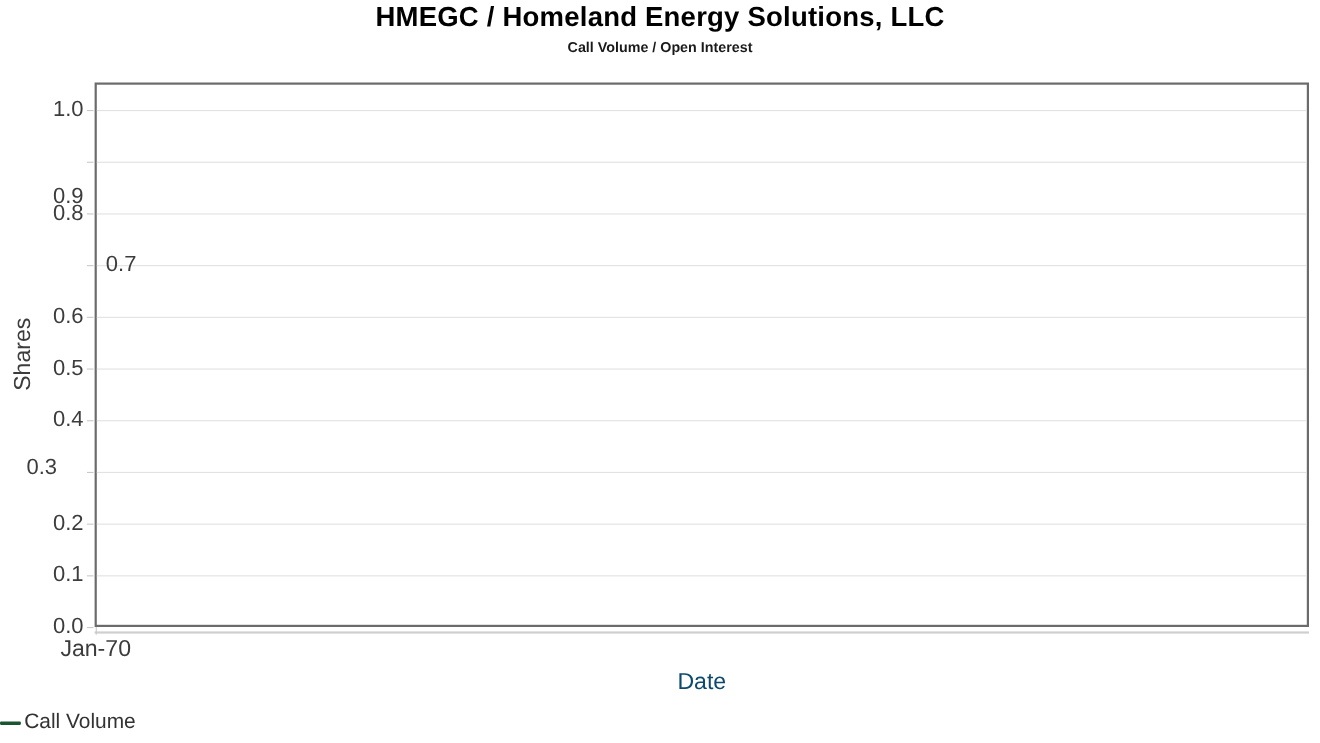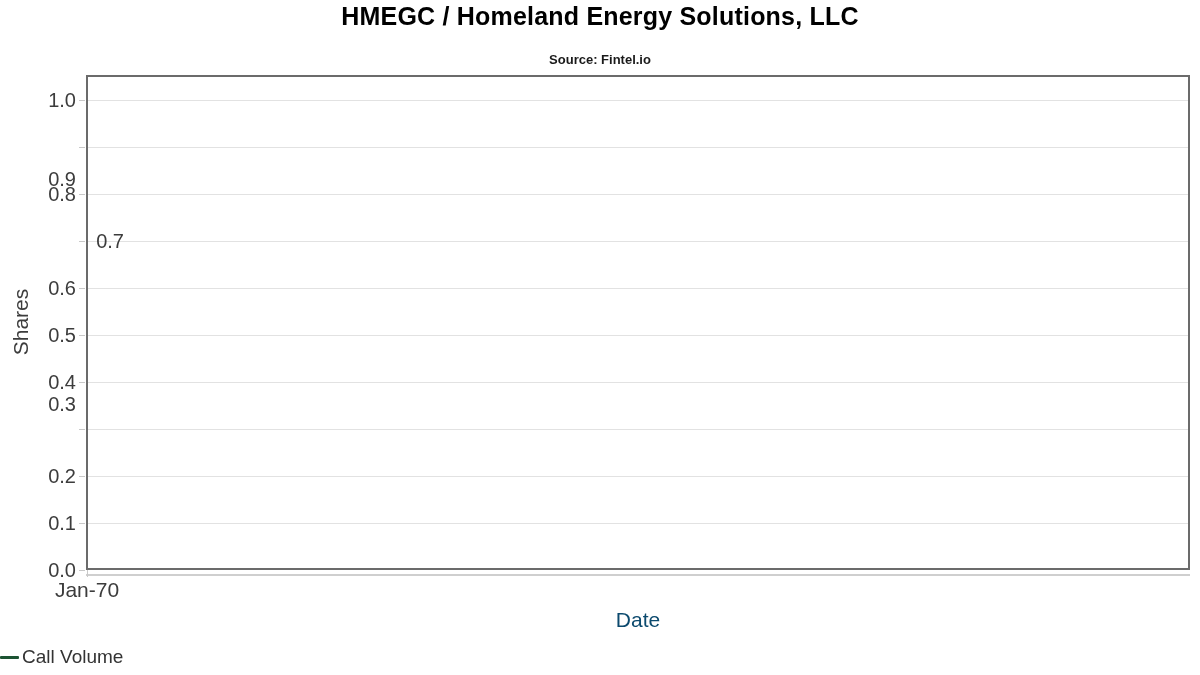--- a/index.html
+++ b/index.html
@@ -125,21 +125,21 @@
   .legend-label {
     font-size: 19px;
     color: #333333;
   }
 </style>
 </head>
 <body>
 
 <div class="canvas">
   <div class="title">HMEGC / Homeland Energy Solutions, LLC</div>
-  <div class="source">Source: Fintel.io</div>
+  <div class="subtitle">Call Volume / Open Interest</div>
 
   <div class="plot" id="plot">
       <div class="gridline" style="top: 23px;"></div>
       <div class="gridline" style="top: 70px;"></div>
       <div class="gridline" style="top: 117px;"></div>
       <div class="gridline" style="top: 164px;"></div>
       <div class="gridline" style="top: 211px;"></div>
       <div class="gridline" style="top: 258px;"></div>
       <div class="gridline" style="top: 305px;"></div>
       <div class="gridline" style="top: 352px;"></div>
@@ -156,21 +156,21 @@
       <div class="ytick-label" style="top: 194px;">0.8</div>
       <div class="ytick-mark" style="left: 79px; top: 241px;"></div>
       <div class="ytick-label" style="top: 241px; margin-left: 48px;">0.7</div>
       <div class="ytick-mark" style="left: 79px; top: 288px;"></div>
       <div class="ytick-label" style="top: 288px;">0.6</div>
       <div class="ytick-mark" style="left: 79px; top: 335px;"></div>
       <div class="ytick-label" style="top: 335px;">0.5</div>
       <div class="ytick-mark" style="left: 79px; top: 382px;"></div>
       <div class="ytick-label" style="top: 382px;">0.4</div>
       <div class="ytick-mark" style="left: 79px; top: 429px;"></div>
-      <div class="ytick-label" style="top: 404px;">0.3</div>
+      <div class="ytick-label" style="top: 425px; text-align: center;">0.3</div>
       <div class="ytick-mark" style="left: 79px; top: 476px;"></div>
       <div class="ytick-label" style="top: 476px;">0.2</div>
       <div class="ytick-mark" style="left: 79px; top: 523px;"></div>
       <div class="ytick-label" style="top: 523px;">0.1</div>
       <div class="ytick-mark" style="left: 79px; top: 570px;"></div>
       <div class="ytick-label" style="top: 570px;">0.0</div>
     </div>
   <div class="xaxis-line"></div>
   <div id="x-axis">
       <div class="xtick-mark" style="left: 87px;"></div>

